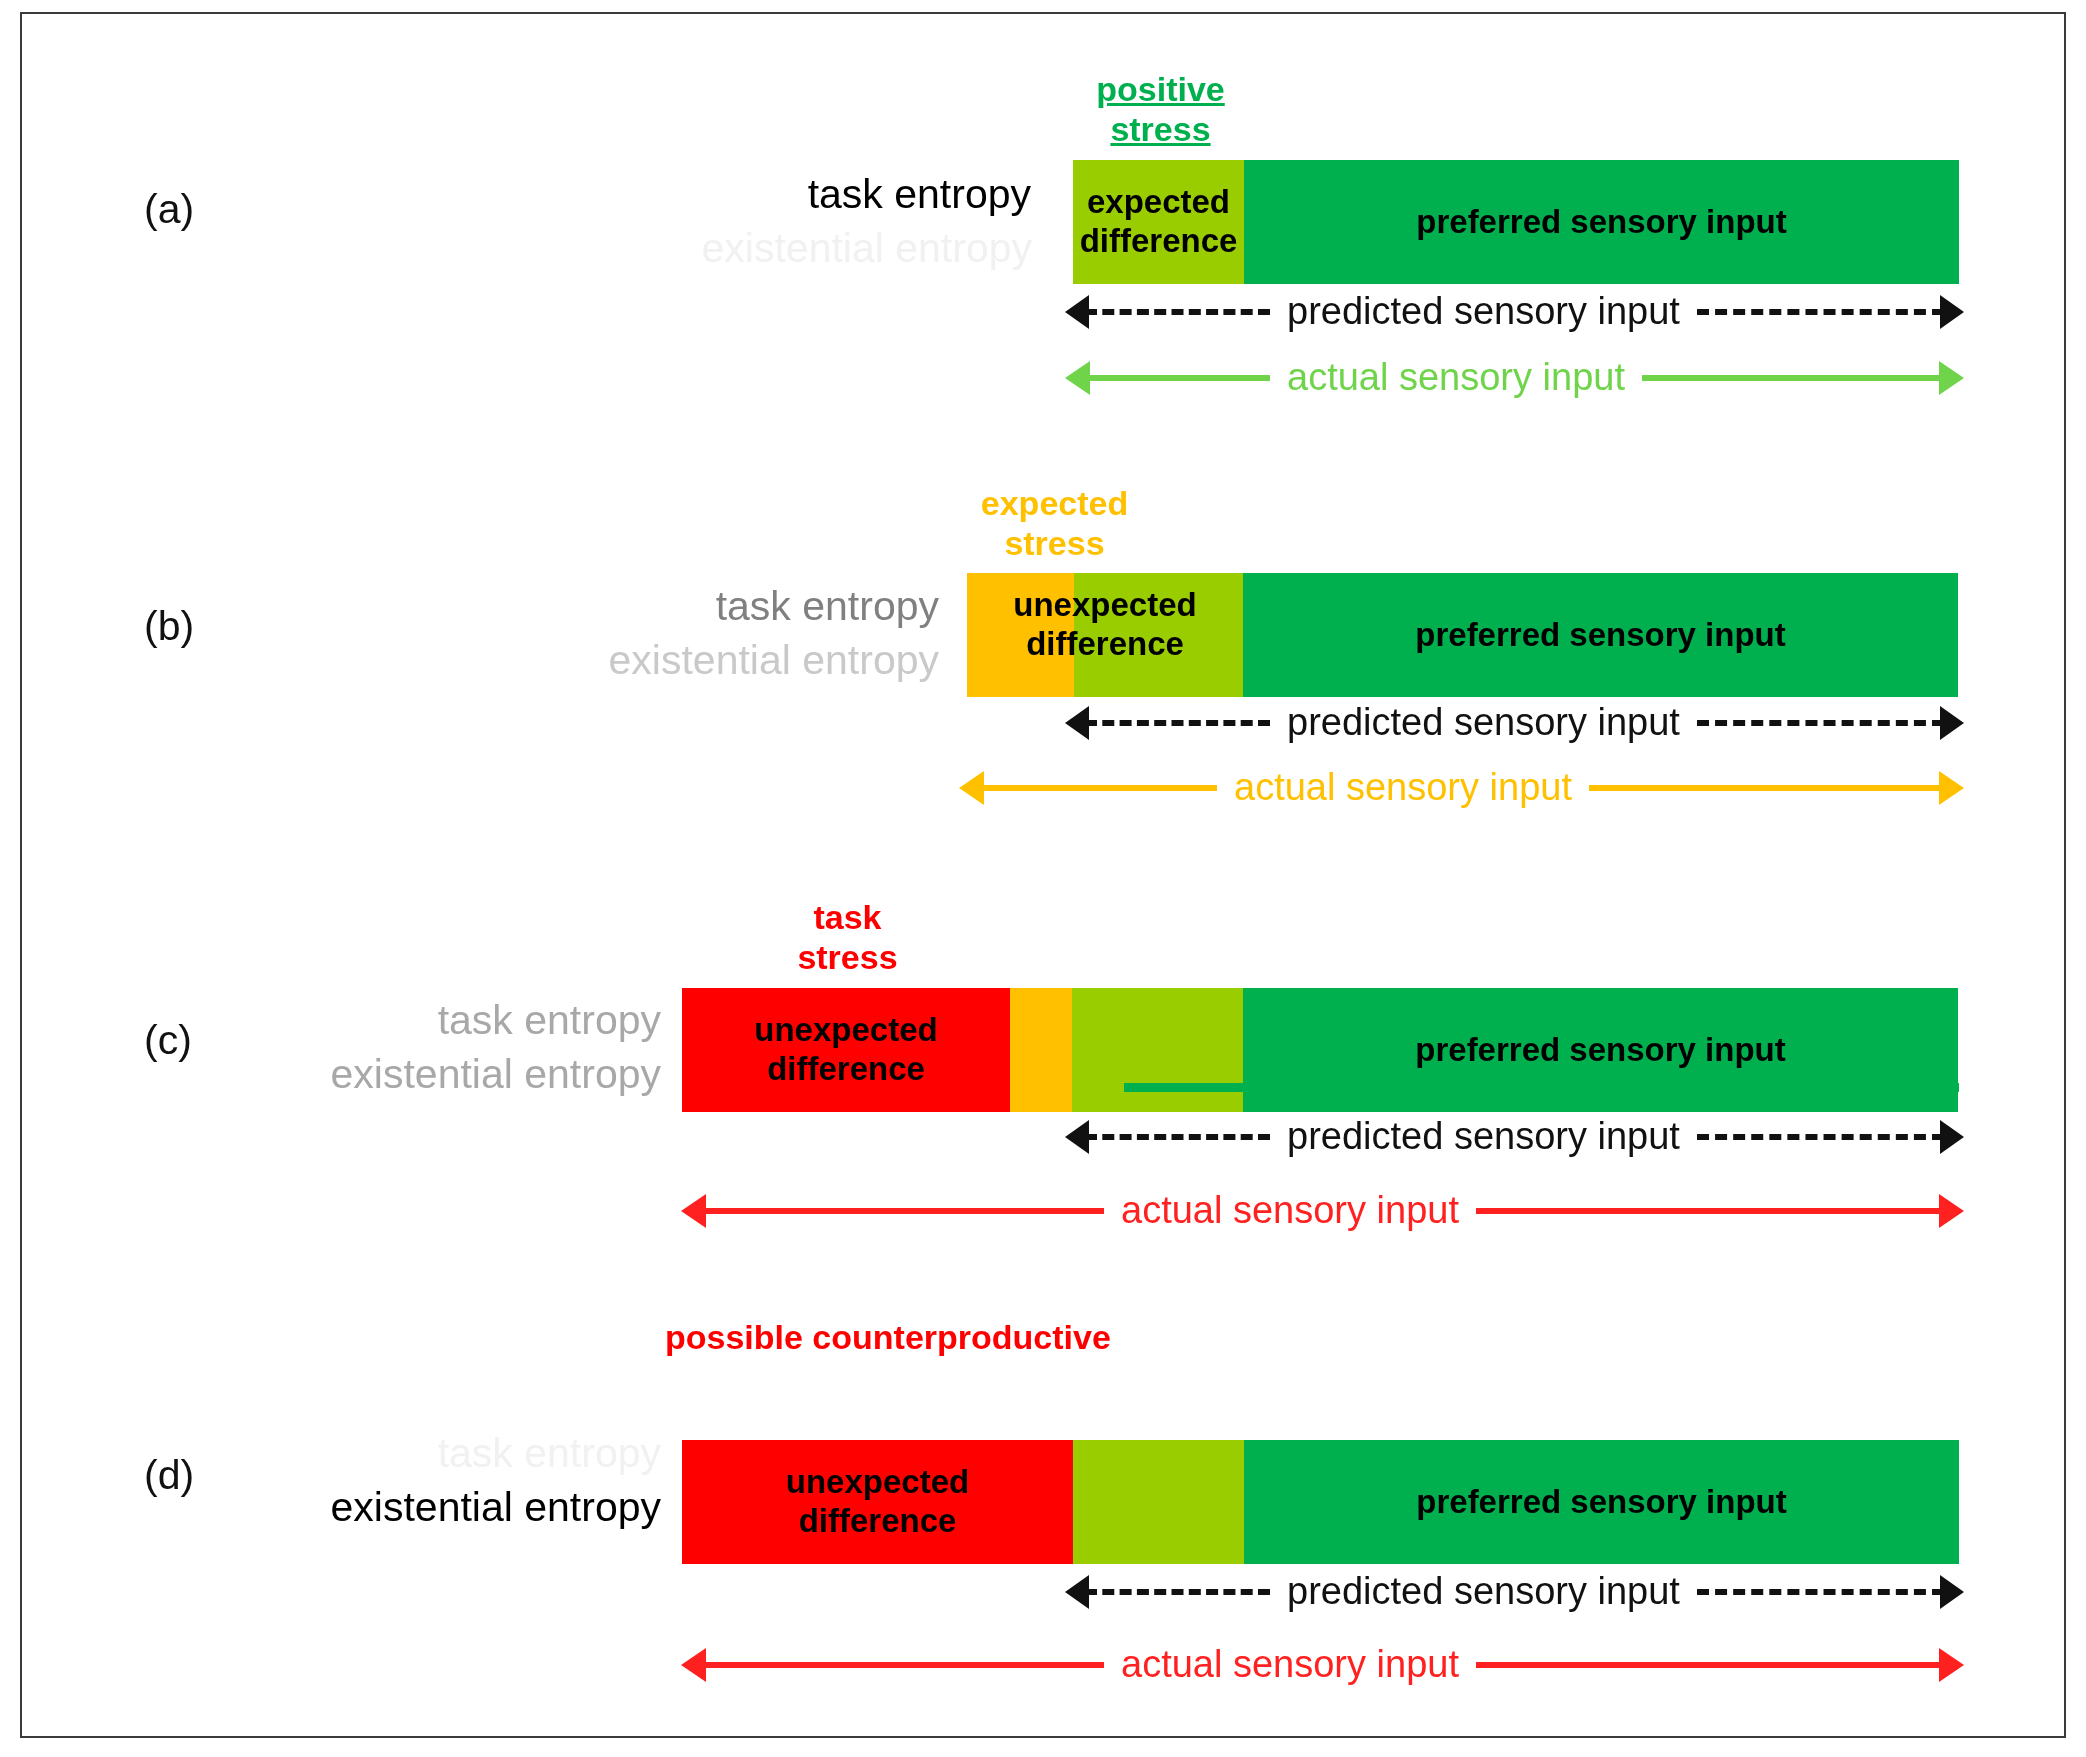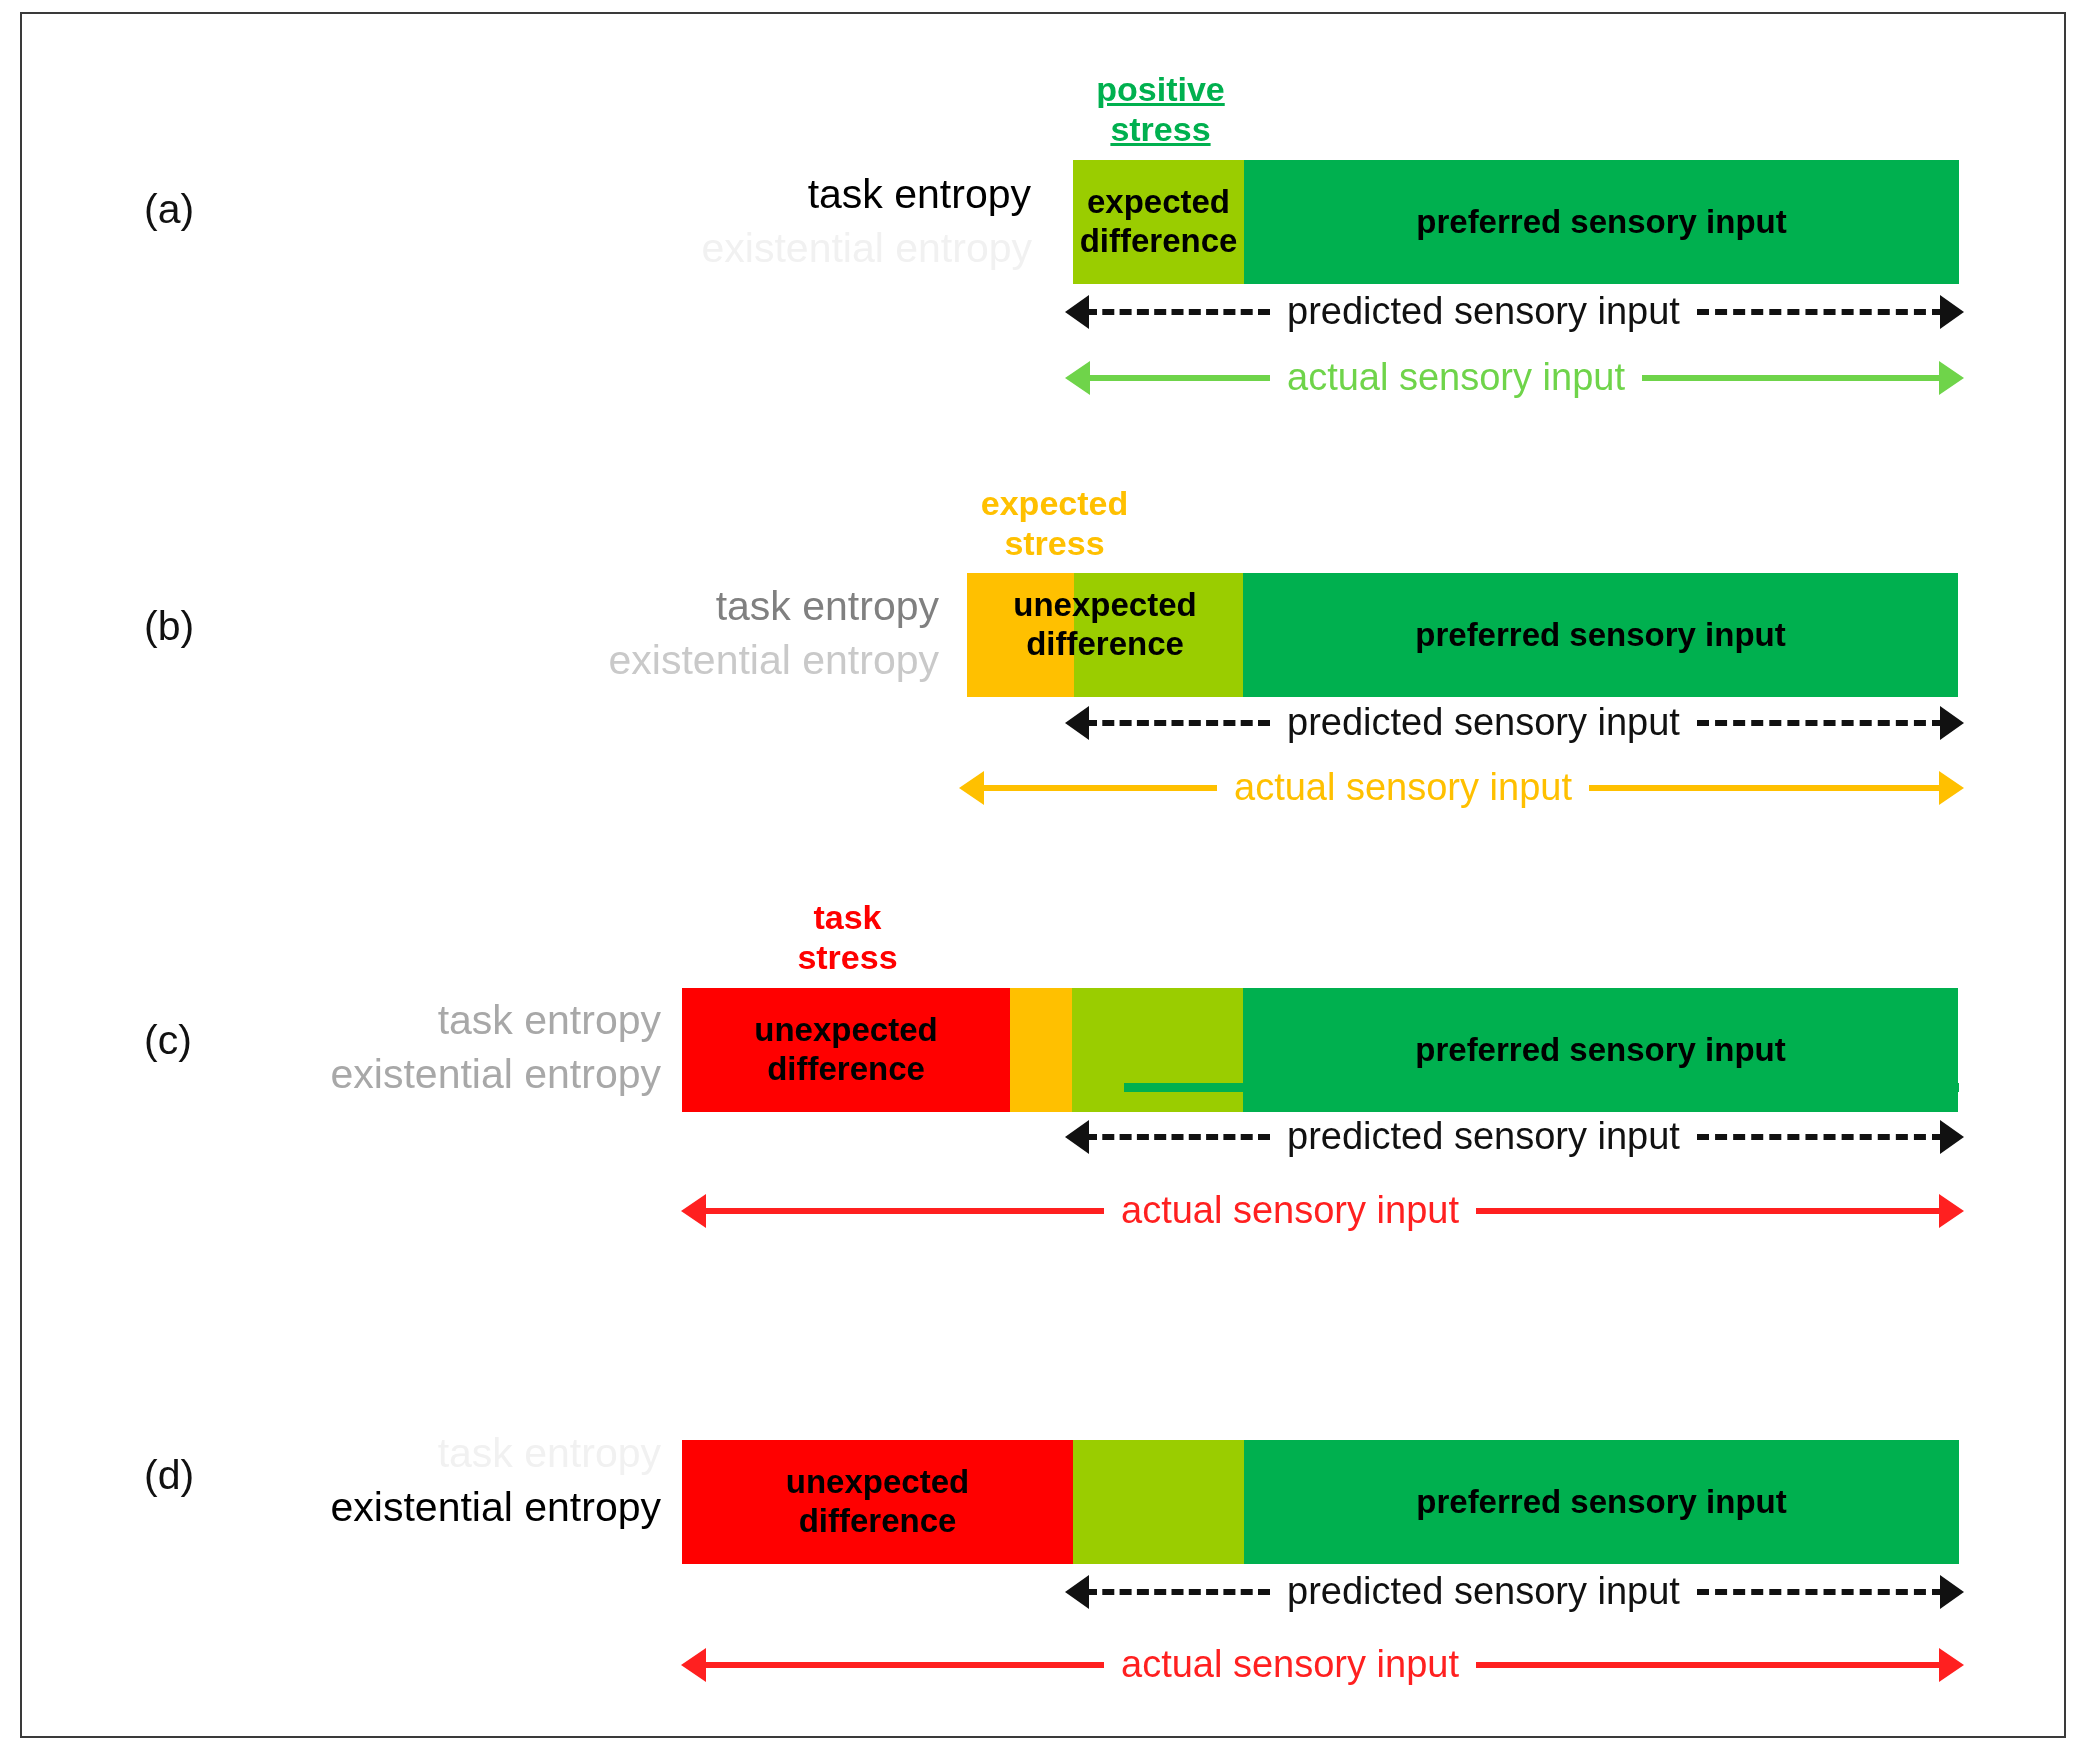--- a/index.html
+++ b/index.html
@@ -275,20 +275,21 @@
     </div>
   </div>
 
   <div class="panel">
     <div class="panel-letter" style="left:144px;top:1452px;">(d)</div>
 
     <div class="entropy-label ent-faint" style="left:291px;top:1430px;width:370px;">task entropy</div>
     <div class="entropy-label ent-black" style="left:198px;top:1484px;width:463px;">existential entropy</div>
 
     <div class="stress-note" style="left:665px;top:1317px;width:423px;color:#FF0000;">
+      <span class="ln">possible counterproductive</span>
     </div>
 
     <div class="bar" style="left:682px;top:1440px;">
       <div class="seg" style="width:391px;background:#FF0000;">
         <div>
           <span class="ln">unexpected</span>
           <span class="ln">difference</span>
         </div>
       </div>
       <div class="seg" style="width:171px;background:#9ACD00;"></div>

